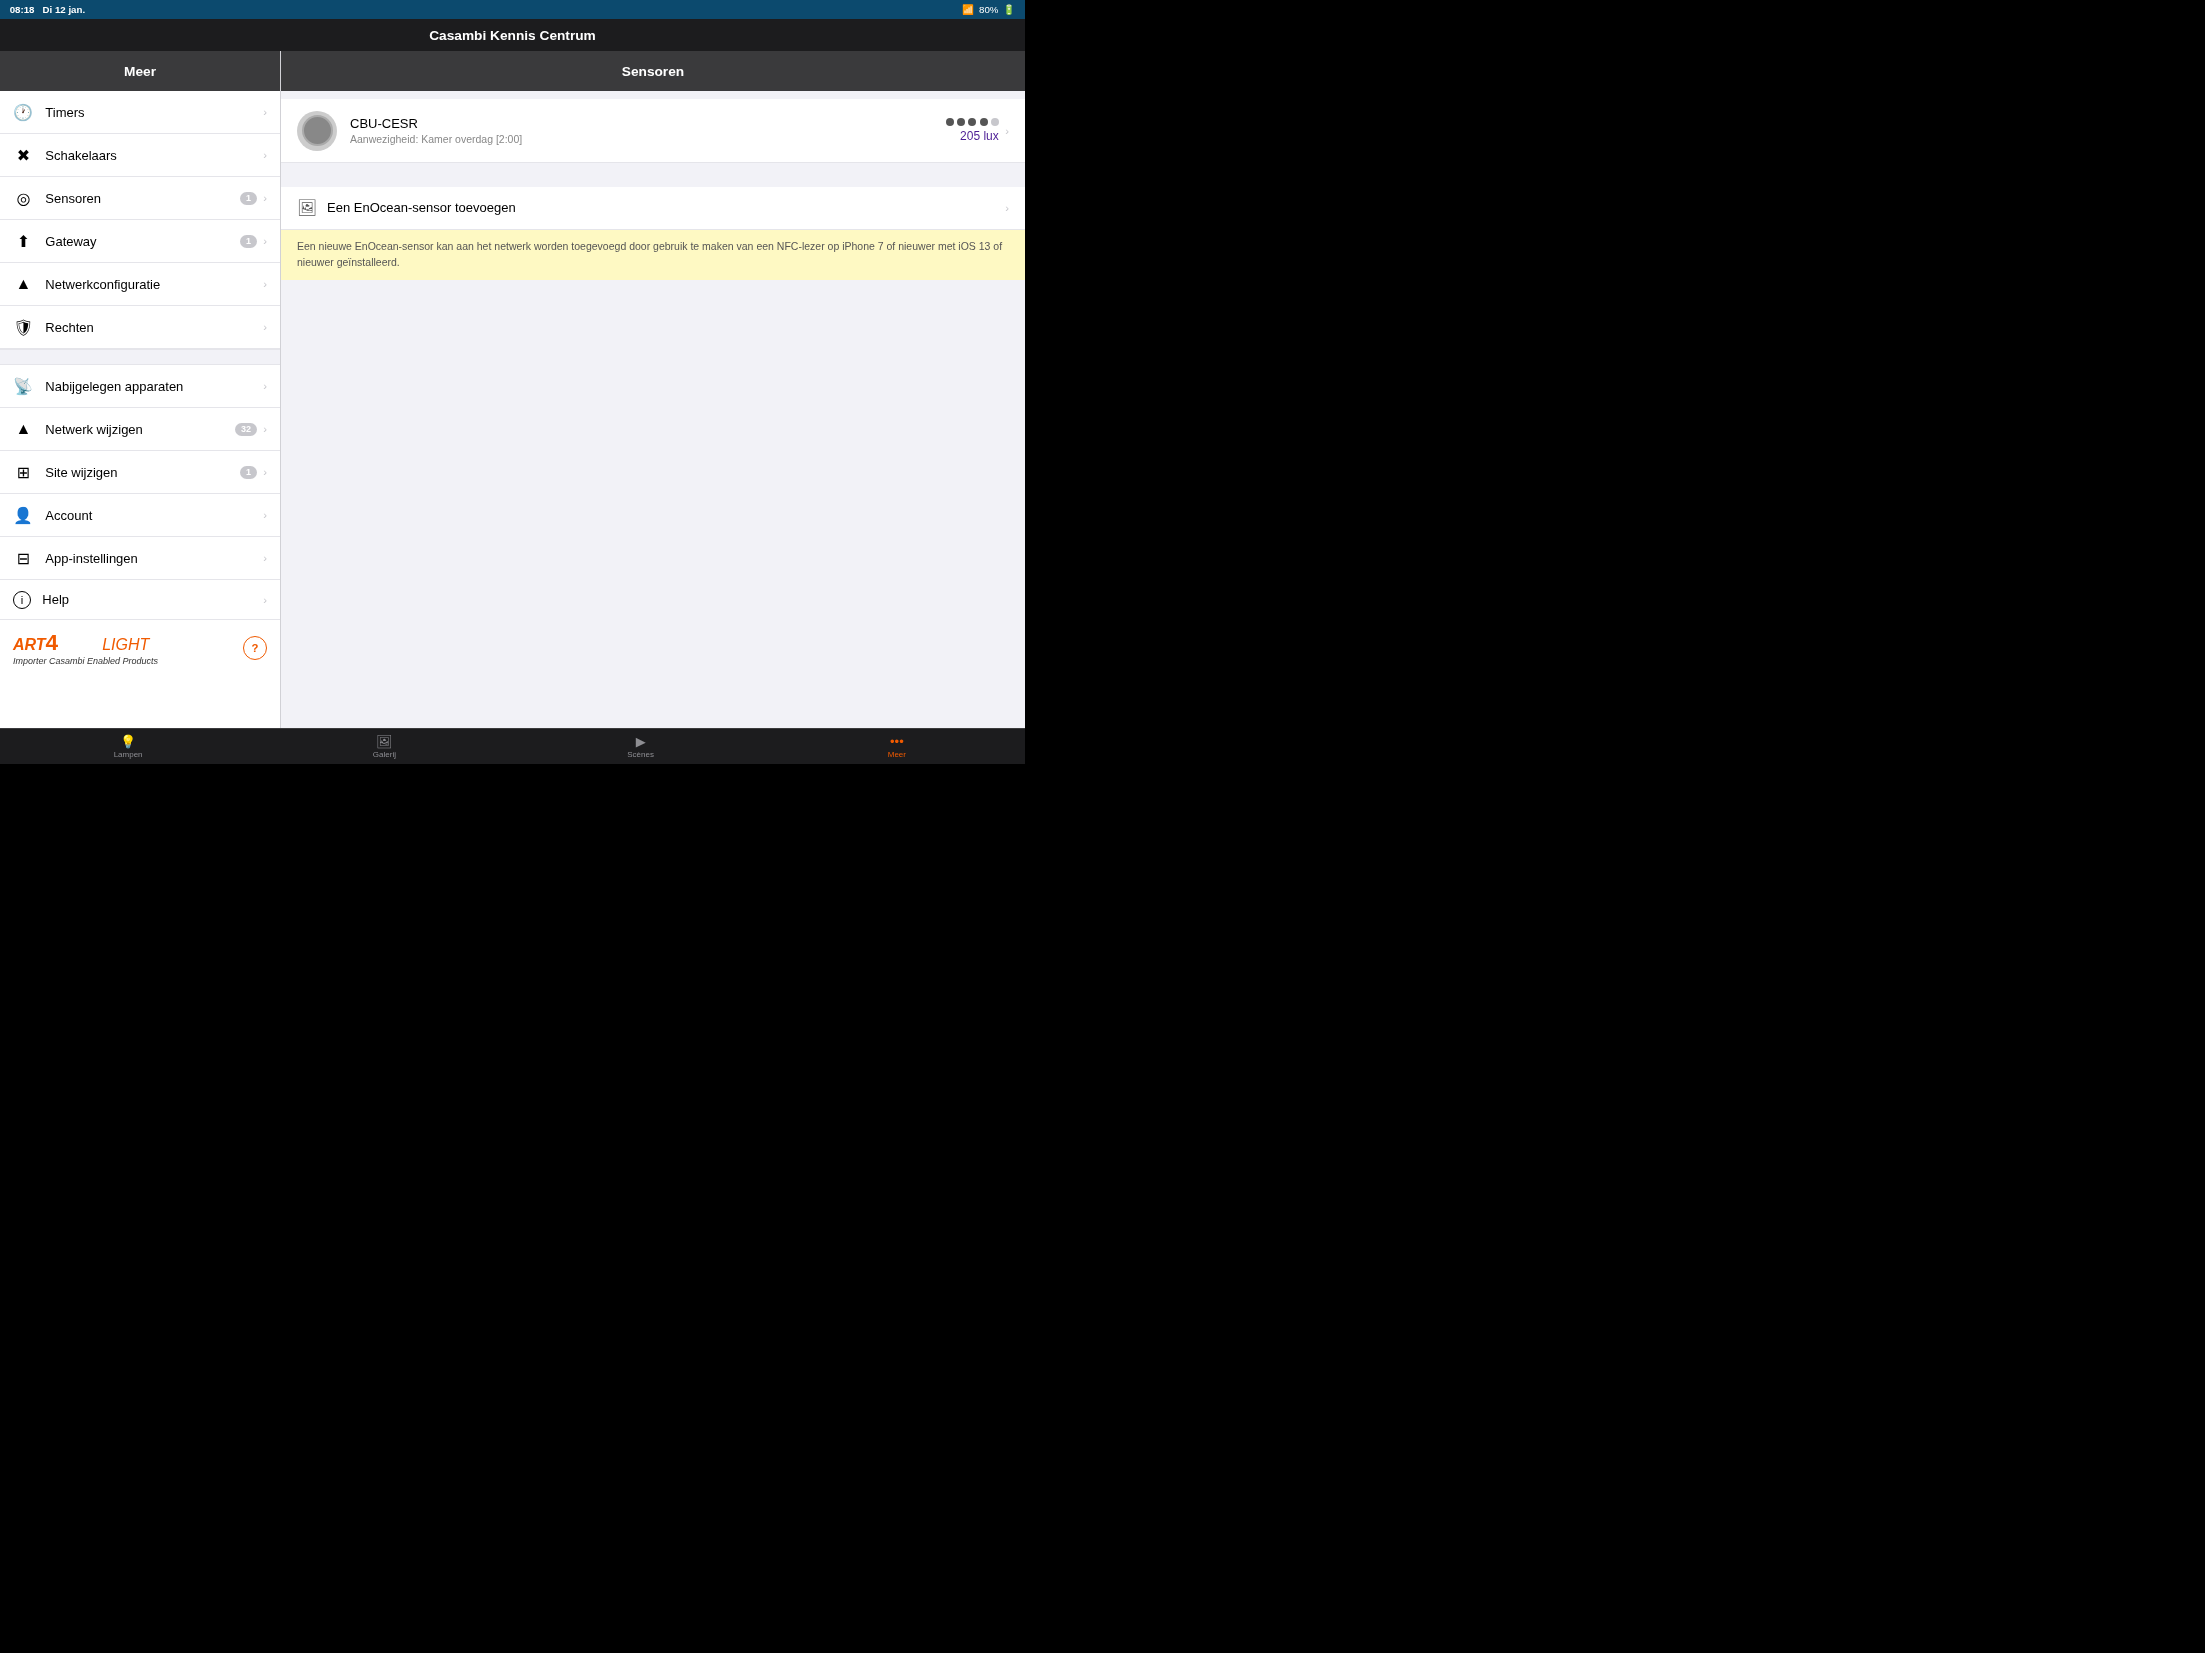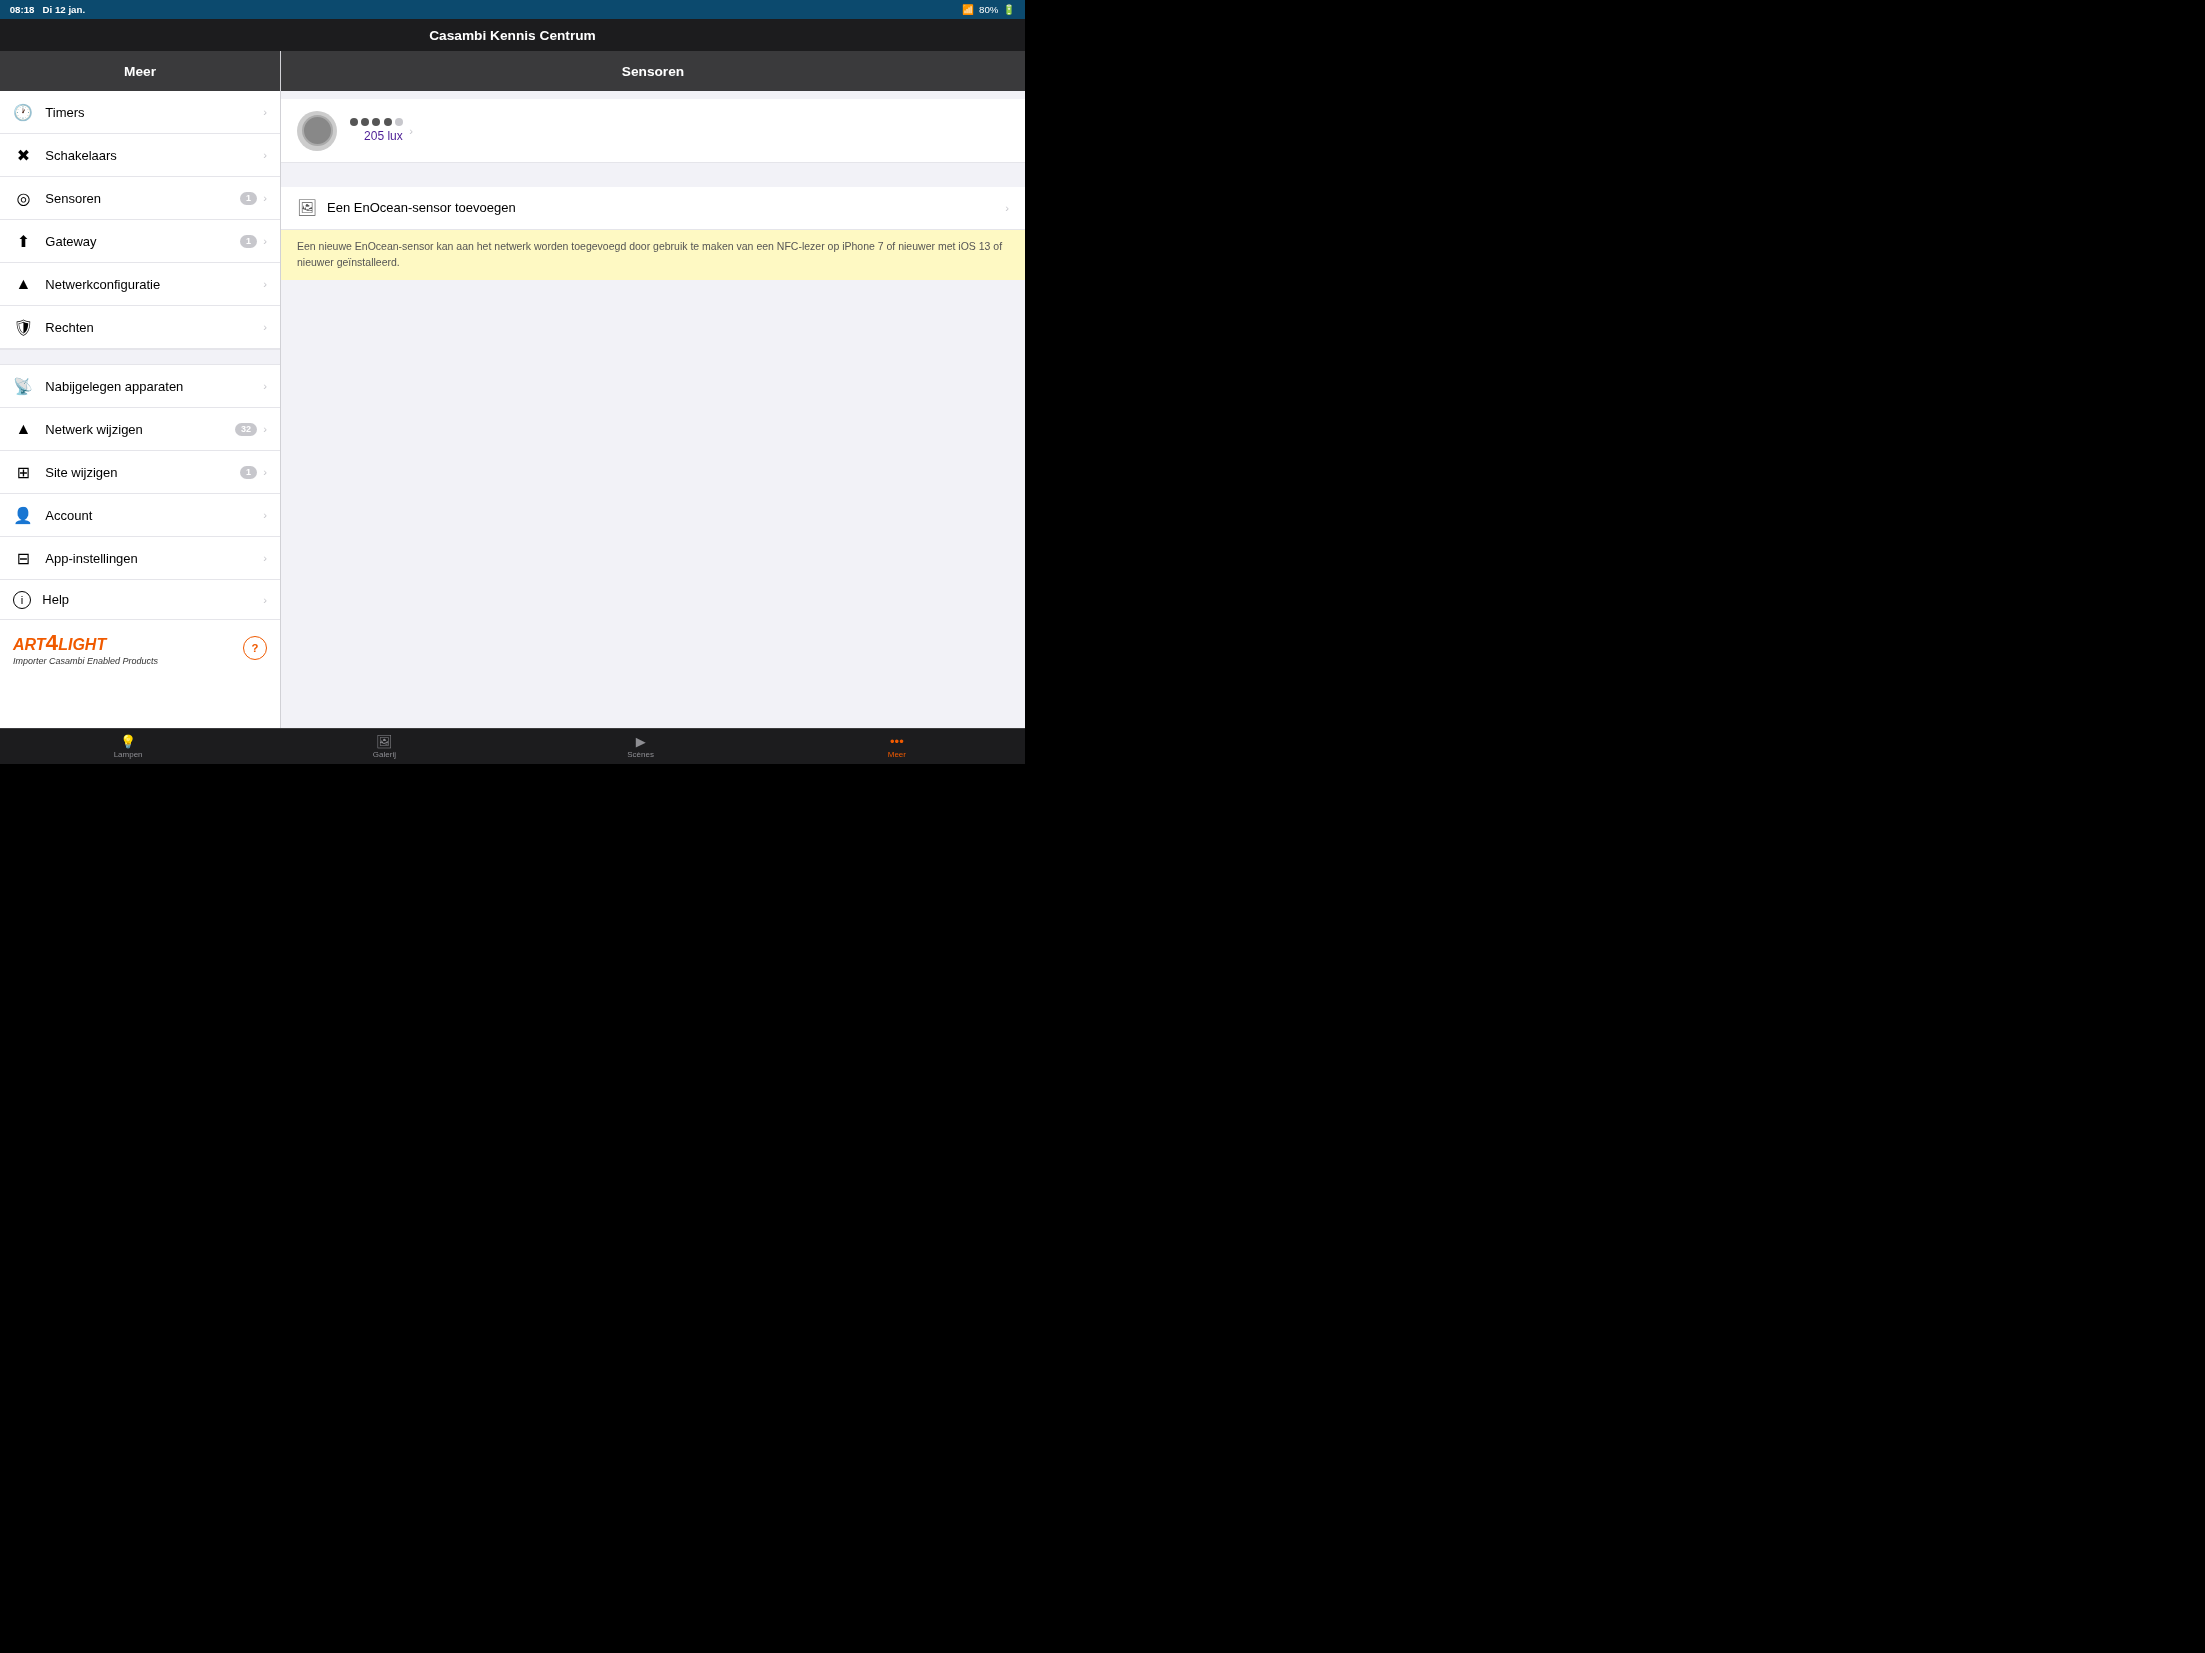--- a/index.html
+++ b/index.html
@@ -400,40 +400,44 @@
       <span class="sidebar-icon" style="font-size:11.3px; border:1.6px solid #000; border-radius:50%; width:18px; height:18px; display:flex; align-items:center; justify-content:center;">i</span>
       <span class="sidebar-label">Help</span>
       <span class="sidebar-chevron">›</span>
     </div>
 
     <div class="logo-row">
       <div class="logo-block">
         <div class="art4light">
           <span style="font-style:italic; color:#f05a00; font-size:16px; font-weight:900;">ART</span>
             <span style="color:#f05a00; font-size:22.6px; font-weight:900;">4</span>
-            <span style="font-style:italic; color:#f05a00; font-size:16px; font-weight:700;">LIGHT</span>
+            <span style="font-style:italic; color:#f05a00; font-size:16px; font-weight:400;margin-left:44px;">LIGHT</span>
         </div>
         <div style="font-size:9px; color:#333; font-style:italic;">Importer Casambi Enabled Products</div>
       </div>
       <div class="question-btn">?</div>
     </div>
 
   </div>
 
   <div class="right-panel">
 
     <div class="panel-header">
       <span>Sensoren</span>
     </div>
 
     <div class="panel-content">
 
       <div class="sensor-card">
         <div class="sensor-avatar">
           <div class="sensor-avatar-inner"></div>
+        </div>
+        <div class="sensor-info">
+          <div class="sensor-name">CBU-CESR</div>
+          <div class="sensor-desc">Aanwezigheid: Kamer overdag [2:00]</div>
         </div>
         <div class="sensor-right">
           <div style="display:flex; flex-direction:column; align-items:flex-end; gap:3.2px;">
             <div class="dots-row">
               <div class="dot filled"></div>
               <div class="dot filled"></div>
               <div class="dot filled"></div>
               <div class="dot filled"></div>
               <div class="dot"></div>
             </div>

